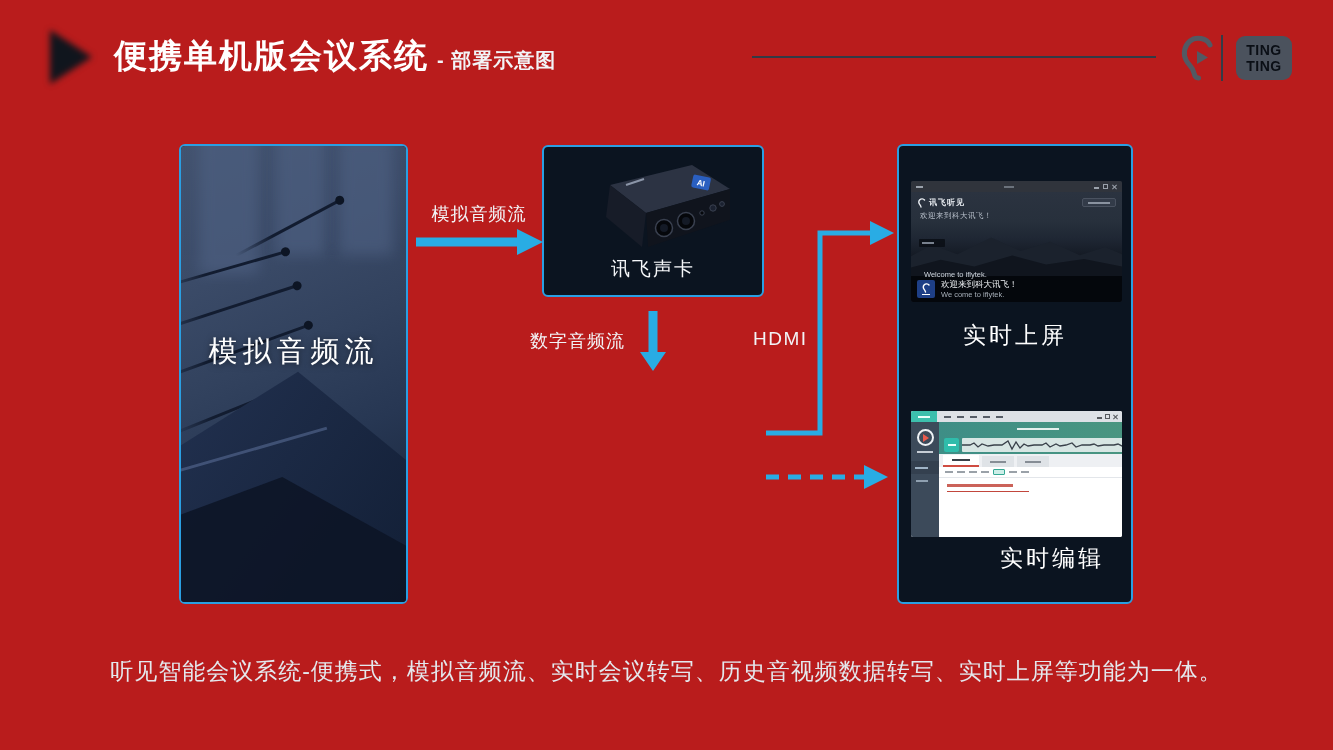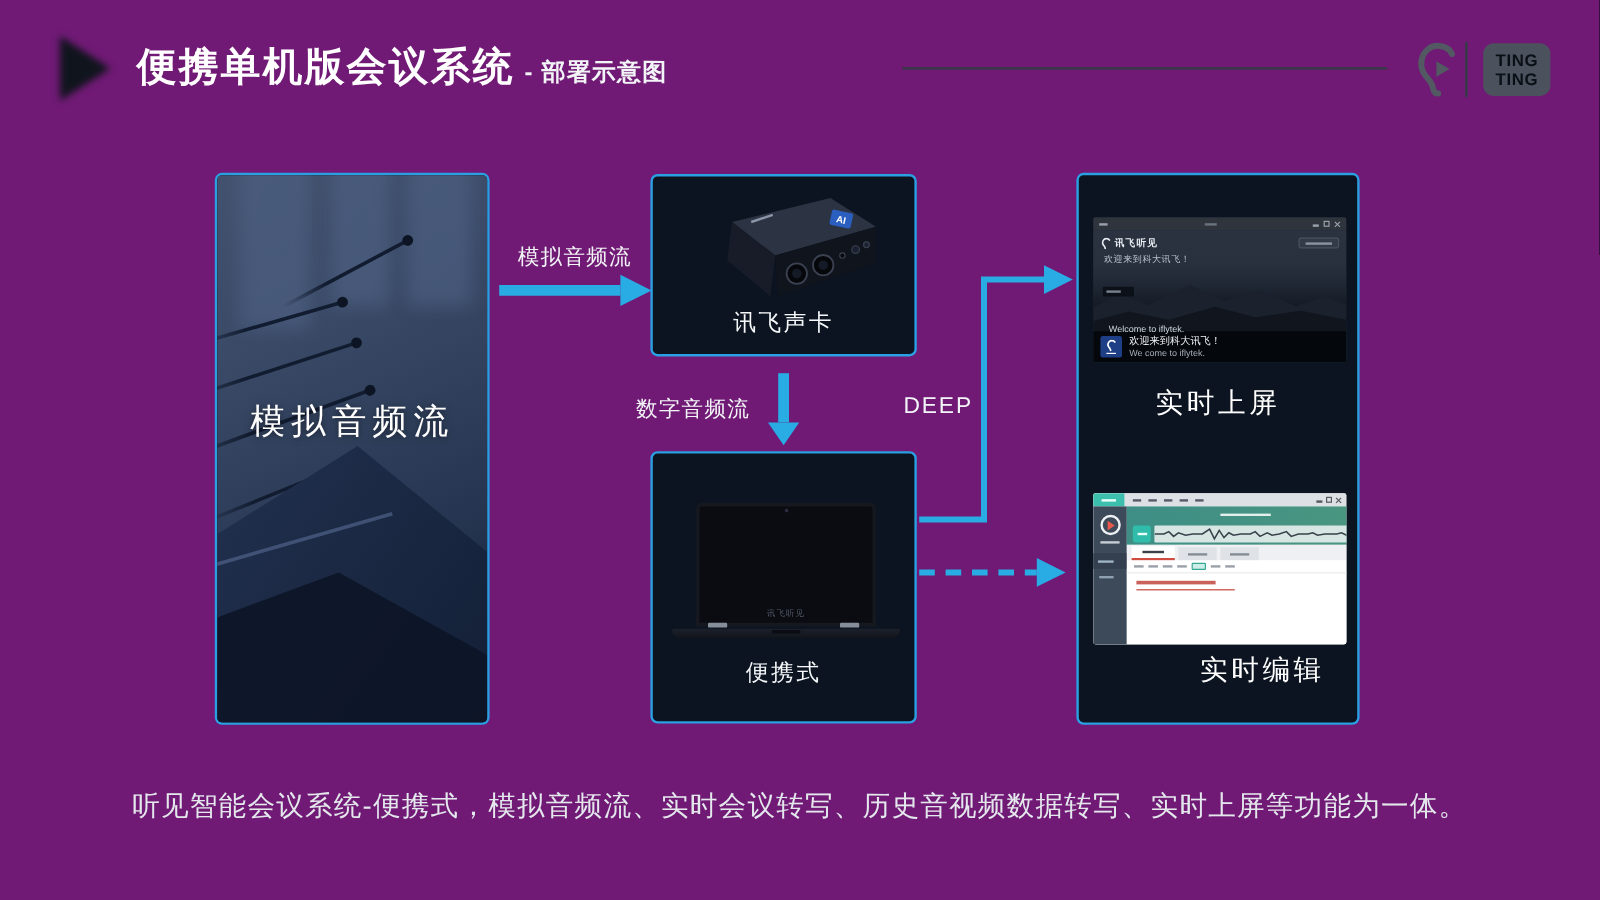--- a/index.html
+++ b/index.html
@@ -1,19 +1,19 @@
 <!DOCTYPE html>
 <html><head>
 <meta charset="utf-8">
 <style>
   * { margin:0; padding:0; box-sizing:border-box; }
   html,body { background:#060a11; }
   .slide {
     position:relative; width:1333px; height:750px; overflow:hidden;
-    background:#701a75; font-family:"Liberation Sans", sans-serif; color:#fff;
+    background:#b91c1c; font-family:"Liberation Sans", sans-serif; color:#fff;
   }
 
   
   .ghost-triangle { position:absolute; left:50px; top:30px; width:0; height:0;
     border-left:42px solid #10151d; border-top:27px solid transparent; border-bottom:27px solid transparent;
     filter:blur(3px); }
   .title-row { position:absolute; left:114px; top:34px; display:flex; align-items:baseline; gap:8px; }
   .main-title { font-size:33px; font-weight:600; letter-spacing:2px; color:#ffffff; }
   .sub-title  { font-size:20px; font-weight:600; letter-spacing:1px; color:#f2f4f7; }
   .header-rule { position:absolute; left:752px; top:56px; width:404px; height:2px; background:#333a45; }
@@ -241,32 +241,20 @@
         <circle cx="106" cy="66" r="8.5" fill="#05070b" stroke="#3a4150" stroke-width="1.5"></circle>
         <circle cx="106" cy="66" r="4" fill="#141a26"></circle>
         <circle cx="122" cy="58" r="2.2" fill="#05070b" stroke="#3a4150" stroke-width="1"></circle>
         <circle cx="133" cy="53" r="3.2" fill="#1b2130" stroke="#3a4150" stroke-width="1"></circle>
         <circle cx="142" cy="49" r="2.4" fill="#1b2130" stroke="#3a4150" stroke-width="1"></circle>
       </svg>
     </div>
     <div class="box-caption" id="cap-soundcard">讯飞声卡</div>
   </div>
 
-  <div class="dbox" id="box-laptop">
-    <div class="laptop-screen">
-      <span class="webcam"></span>
-      <span class="laptop-brand">讯飞听见</span>
-    </div>
-    <span class="hinge hinge-l"></span>
-    <span class="hinge hinge-r"></span>
-    <div class="laptop-base">
-      <span class="base-notch"></span>
-    </div>
-    <div class="box-caption" id="cap-laptop">便携式</div>
-  </div>
 
   <div class="dbox" id="box-output">
 
     <div class="ss ssA">
       <div class="ssA-titlebar">
         <span class="tb-dash"></span>
         <span class="tb-center">
             <span></span>
           </span>
         <span class="tb-ico ico-min"></span>
@@ -386,16 +374,16 @@
     <line class="arrow" x1="653" y1="311" x2="653" y2="352" stroke-width="9"></line>
     <polygon class="ahead" points="640,352 666,352 653,371"></polygon>
     <polyline class="arrow" points="766,433 820,433 820,233 870,233" fill="none" stroke-width="5"></polyline>
     <polygon class="ahead" points="870,221 894,233 870,245"></polygon>
     <line class="arrow" x1="766" y1="477" x2="864" y2="477" stroke-width="5" stroke-dasharray="13 9"></line>
     <polygon class="ahead" points="864,465 888,477 864,489"></polygon>
   </svg>
 
   <div class="flow-label" id="lbl-analog">模拟音频流</div>
   <div class="flow-label" id="lbl-digital">数字音频流</div>
-  <div class="flow-label" id="lbl-hdmi">DEEP</div>
+  <div class="flow-label" id="lbl-hdmi">HDMI</div>
 
   <div class="footer-note">听见智能会议系统-便携式，模拟音频流、实时会议转写、历史音视频数据转写、实时上屏等功能为一体。</div>
 </div>
 
 </body></html>

